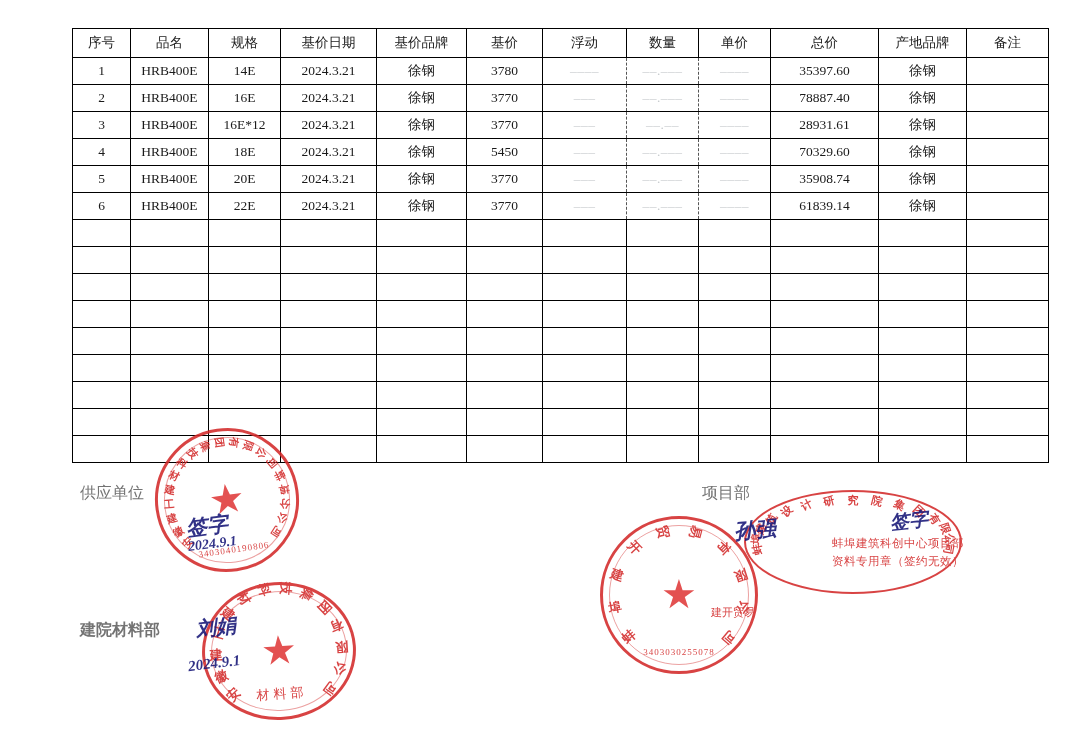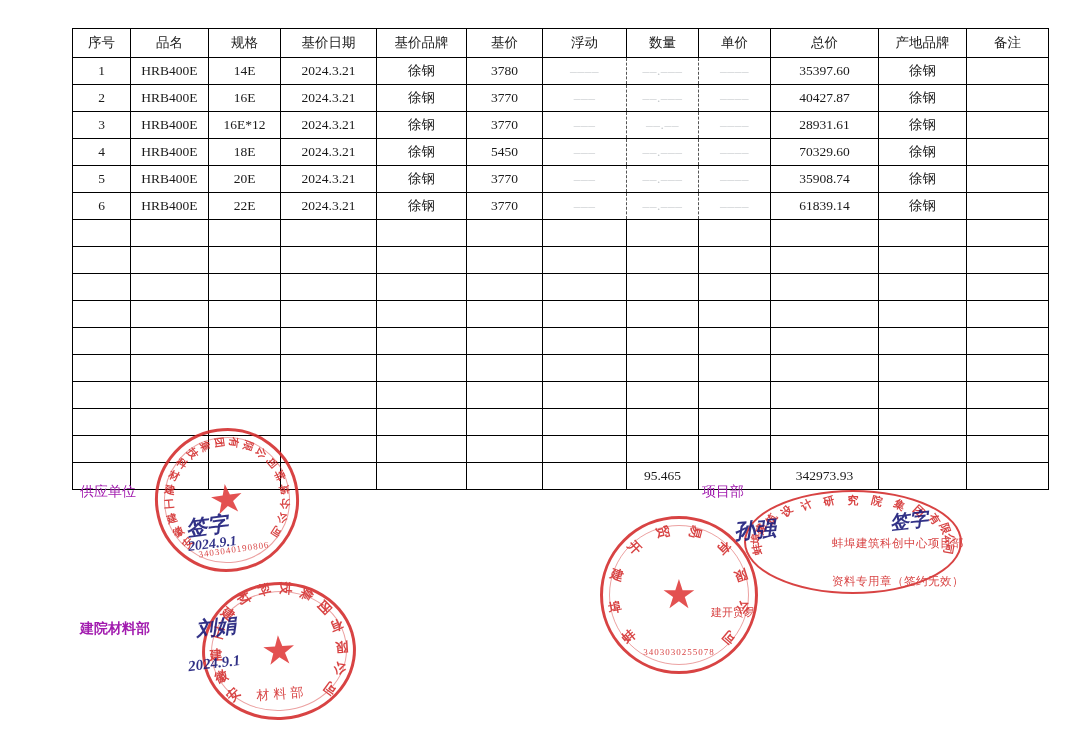--- a/index.html
+++ b/index.html
@@ -70,22 +70,22 @@
     font-size: 12.5px;
     letter-spacing: .5px;
   }
 
   
   .dashcol { border-left: 1px dashed #555 !important; border-right: 1px dashed #555 !important; }
 
   
   .label {
     position: absolute;
-    font-size: 14px;
-    color: #a21caf;
+    font-size: 16px;
+    color: #737373;
     font-family: "Liberation Serif", "DejaVu Serif", serif;
     white-space: nowrap;
   }
   #lbl-supplier { left: 80px; top: 483px; }
   #lbl-project  { left: 702px; top: 483px; font-family: Liberation Mono, monospace; }
   #lbl-dept     { left: 80px; top: 620px; font-weight: bold; }
 
   
   .stamp {
     position: absolute;
@@ -153,21 +153,21 @@
   }
   #stamp-project .p-line {
     position: absolute;
     left: 4px; width: 100%;
     text-align: right;
     font-size: 11.5px;
     color: #d32a2a;
     letter-spacing: .5px;
   }
   #stamp-project .p1 { top: 44px; }
-  #stamp-project .p2 { top: 62px; margin-top: 20px; }
+  #stamp-project .p2 { top: 62px; }
 
   .stamp-ring {
     position: absolute;
     left: 6px; top: 6px; right: 6px; bottom: 6px;
     border: 1px solid #d32a2a;
     border-radius: 50%;
     opacity: .5;
   }
 
   
@@ -251,21 +251,21 @@
       <tr>
         <td>2</td>
         <td>HRB400E</td>
         <td>16E</td>
         <td>2024.3.21</td>
         <td>徐钢</td>
         <td>3770</td>
         <td class="faint dashcol">‒‒‒</td>
         <td class="faint dashcol">‒‒.‒‒‒</td>
         <td class="faint dashcol">‒‒‒‒</td>
-        <td class="num">40427.87</td>
+        <td class="num">78887.40</td>
         <td>徐钢</td>
         <td></td>
       </tr>
       <tr>
         <td>3</td>
         <td>HRB400E</td>
         <td>16E*12</td>
         <td>2024.3.21</td>
         <td>徐钢</td>
         <td>3770</td>
@@ -439,34 +439,20 @@
           <td></td>
           <td></td>
           <td></td>
           <td></td>
           <td></td>
           <td></td>
           <td></td>
           <td></td>
         </tr>
 
-      <tr>
-        <td></td>
-        <td></td>
-        <td></td>
-        <td></td>
-        <td></td>
-        <td></td>
-        <td></td>
-        <td class="num">95.465</td>
-        <td></td>
-        <td class="num">342973.93</td>
-        <td></td>
-        <td></td>
-      </tr>
     </tbody>
   </table>
 
   <div class="label" id="lbl-supplier">供应单位</div>
   <div class="label" id="lbl-project">项目部</div>
   <div class="label" id="lbl-dept">建院材料部</div>
 
   <div class="stamp" id="stamp-supplier">
     <div class="stamp-ring"></div>
     <div class="arc-text">

